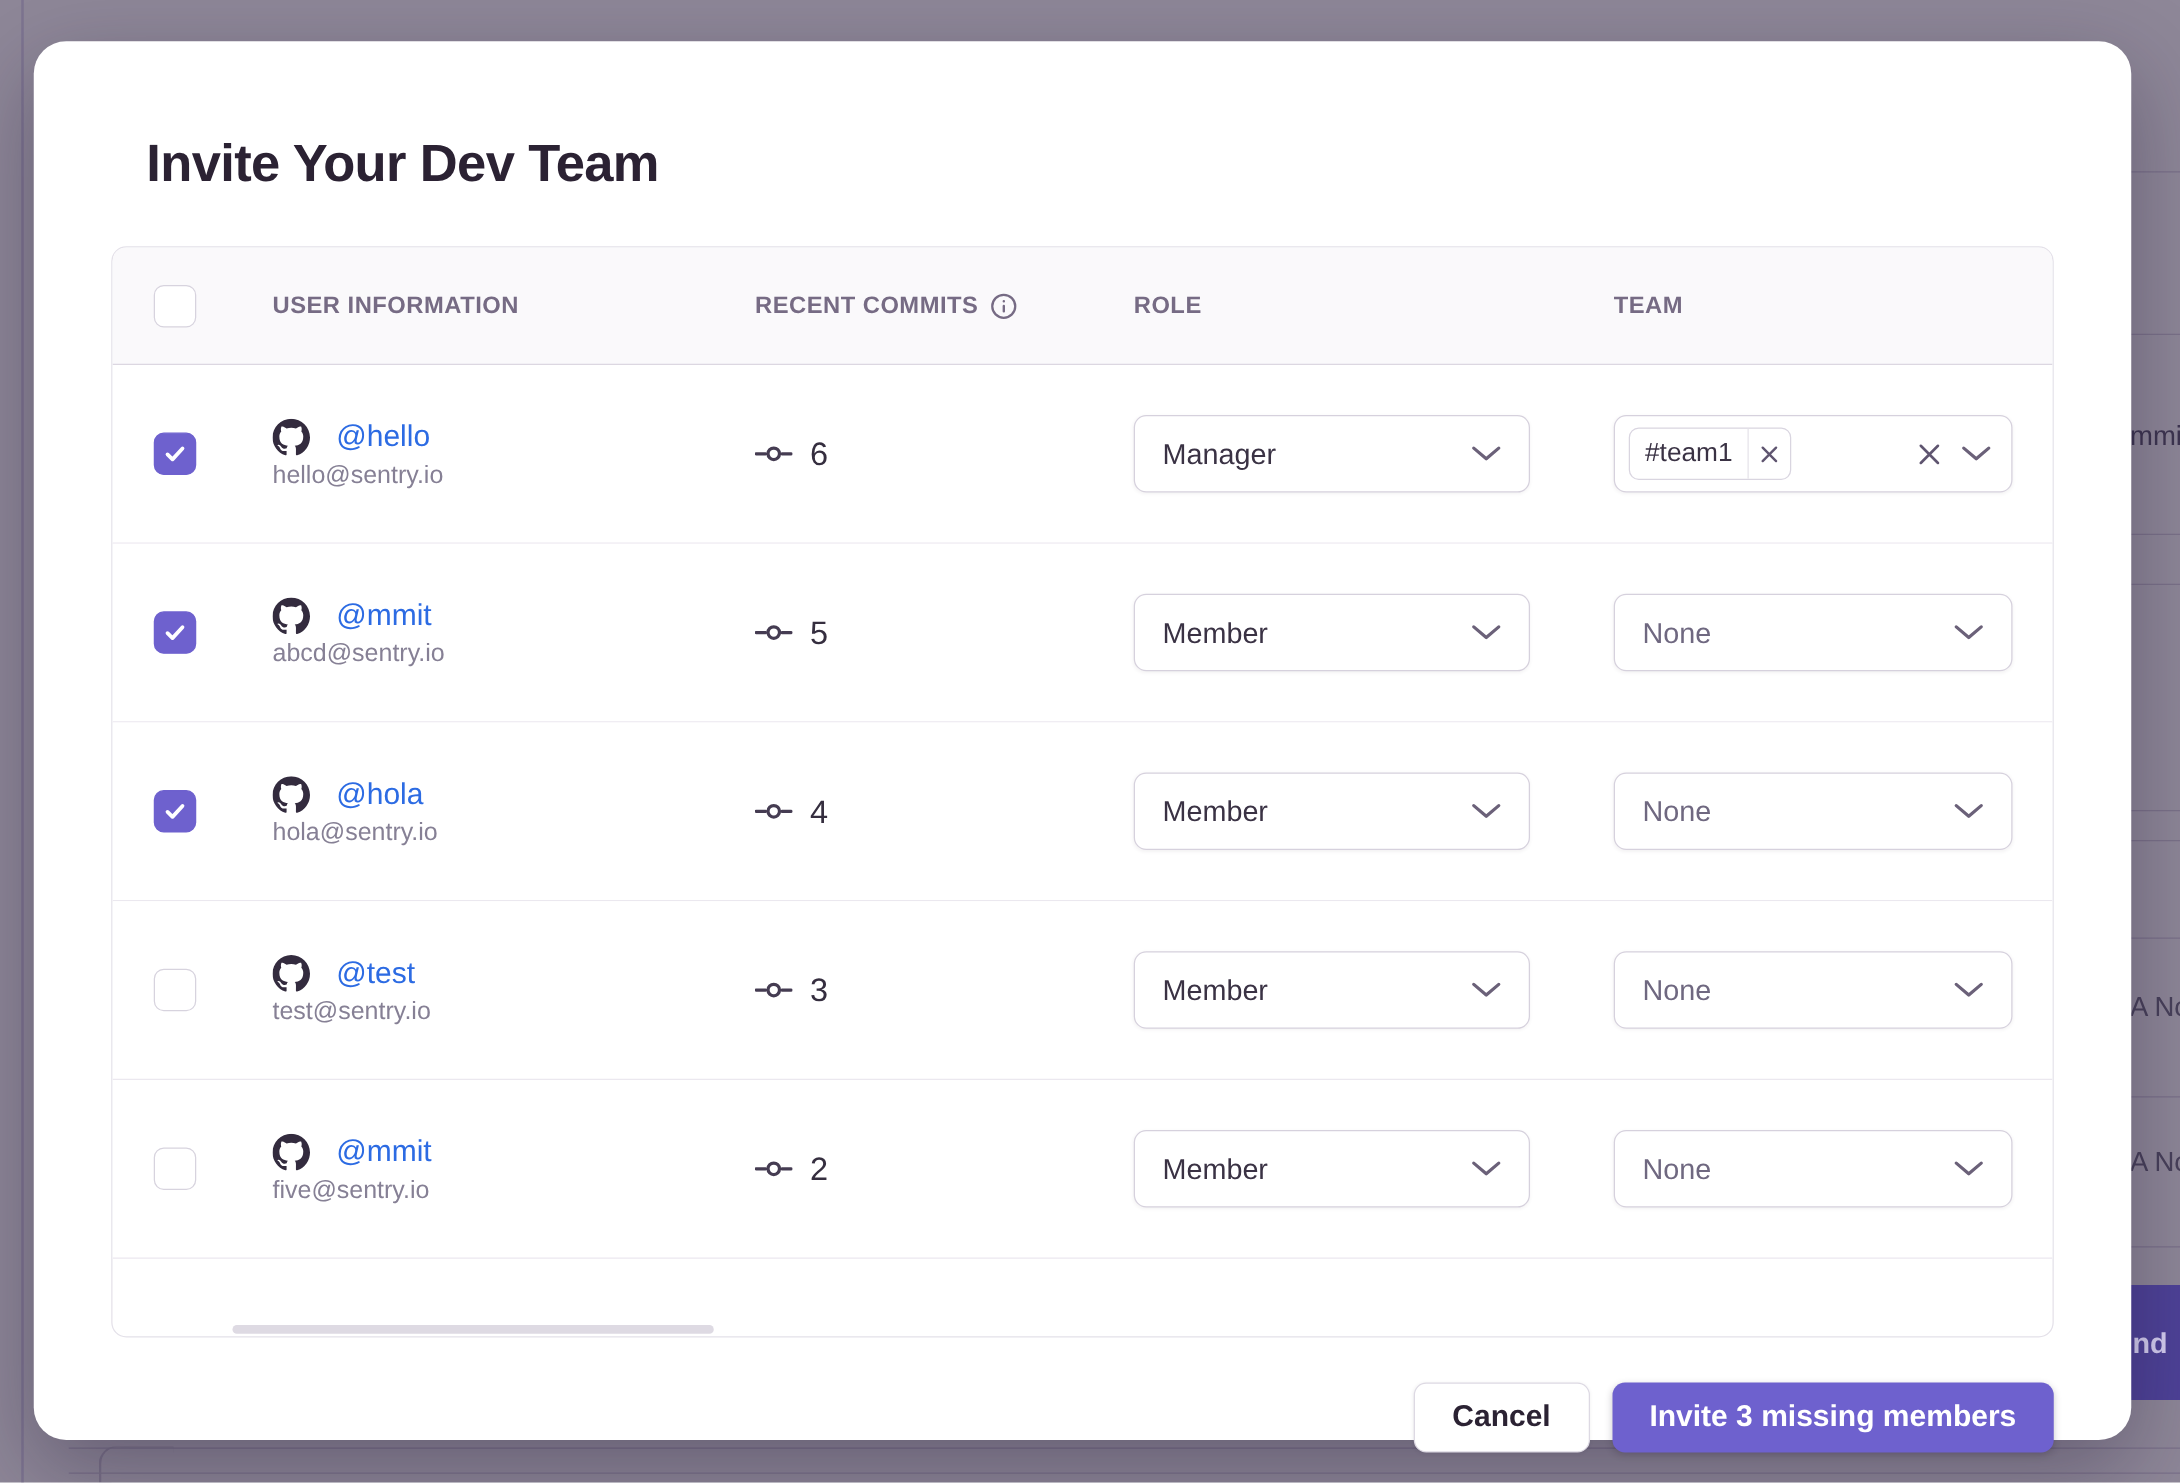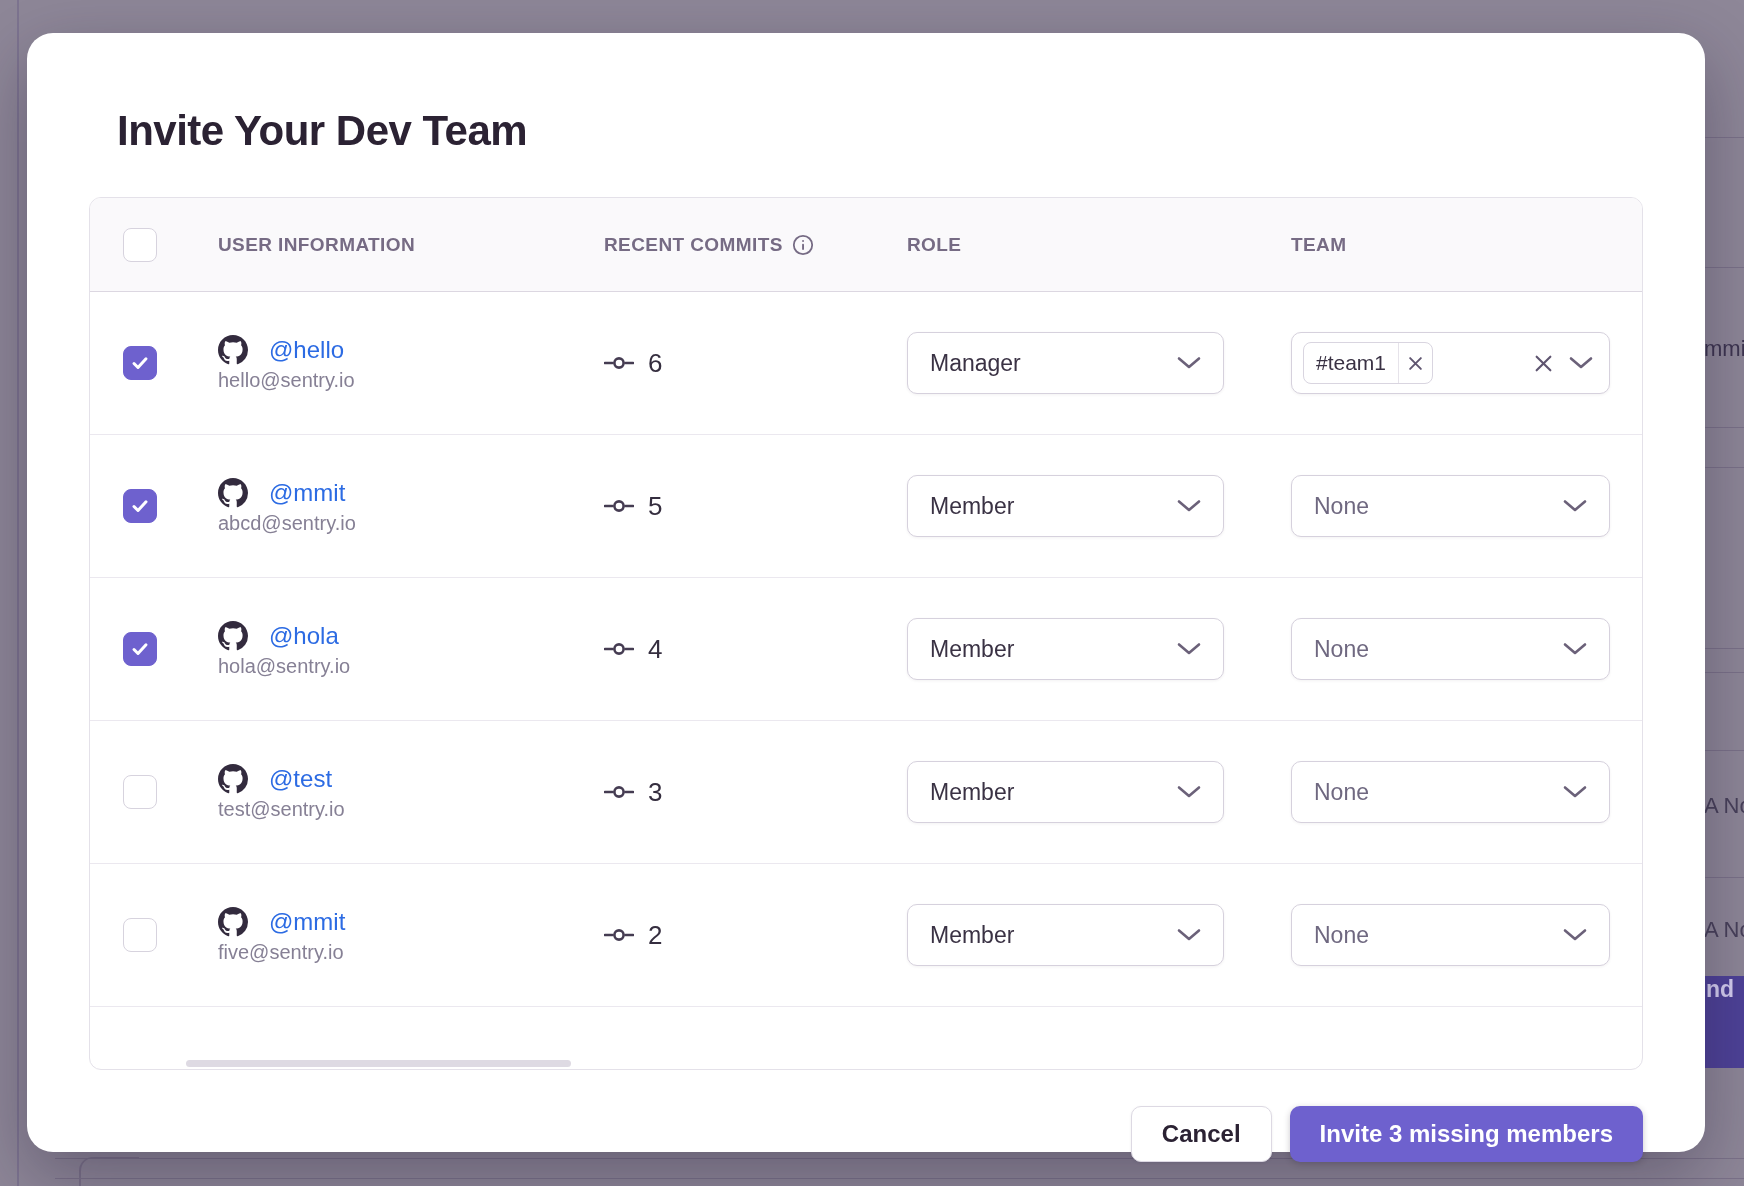--- a/index.html
+++ b/index.html
@@ -13,22 +13,22 @@
 
   
   .bg-frag { position:absolute; z-index:0; }
   .bg-vline { left:17px; top:0; width:2px; height:1186px; background:#7d7490; }
   .bg-hline { left:1540px; width:204px; height:1px; background:#7b7289; }
   .bg-hline.full { left:55px; width:1689px; }
   .bg-corner { left:79px; top:1157px; width:60px; height:29px; border-left:2px solid #7b7289; border-top:1px solid #7b7289; border-top-left-radius:14px; }
   .bg-text { color:#3d3550; font-size:22px; font-weight:500; white-space:nowrap; }
   .bg-text.light { color:#48415a; }
   .bg-btn {
-    left:1700px; top:976px; width:44px; height:92px;
-    background:#4e4298; display:flex; 
+    left:1700px; top:1028px; width:44px; height:92px;
+    background:#4e4298; display:flex; align-items:center;
   }
   .bg-btn span { color:#d6d0f2; font-weight:700; font-size:23px; padding-left:6px; white-space:nowrap; }
 
   
   .modal {
     position:absolute; z-index:2;
     left:27px; top:33px; width:1678px; height:1119px;
     background:#ffffff; border-radius:26px;
     box-shadow:0 24px 70px rgba(30,20,50,.35);
     padding:58px 62px 0 62px;

